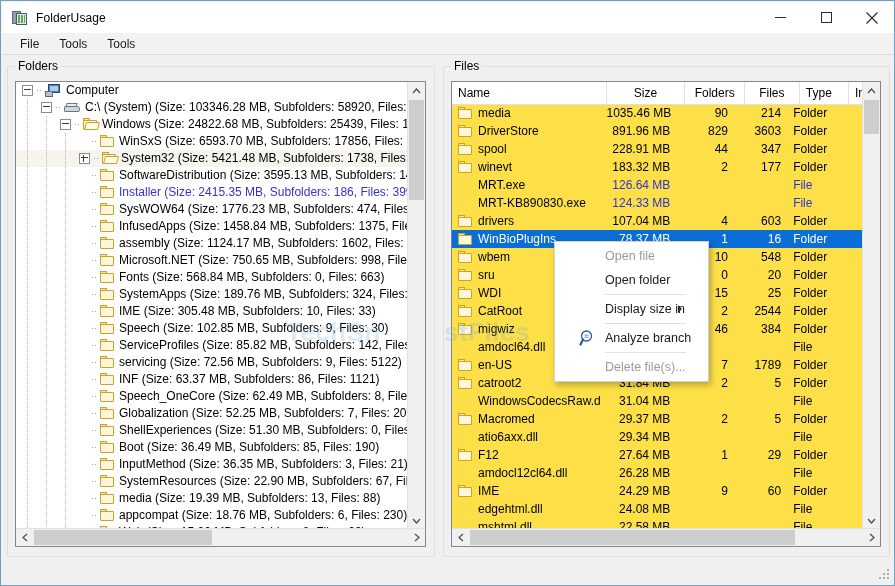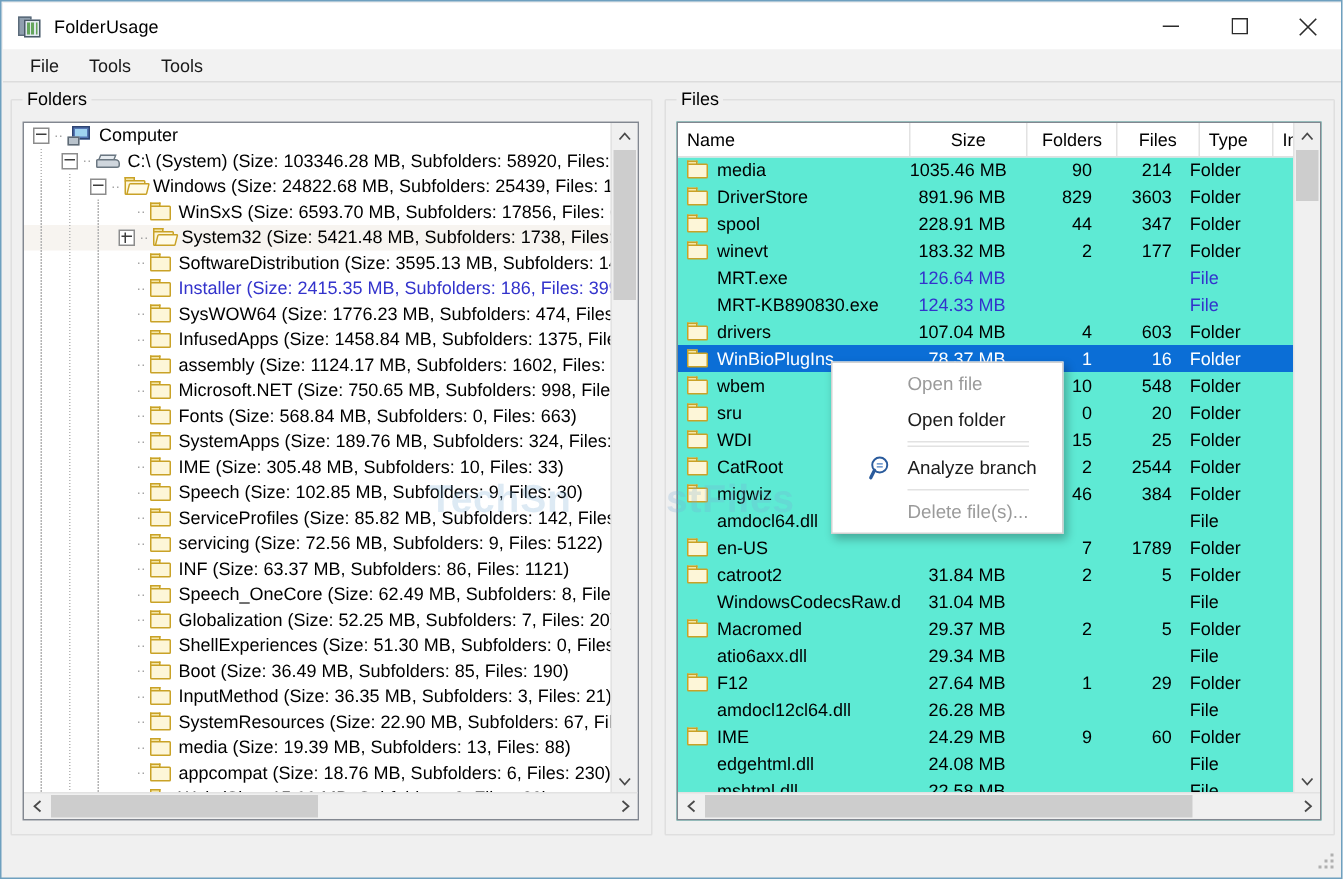--- a/index.html
+++ b/index.html
@@ -270,21 +270,21 @@
   .hthumb {
     position: absolute; top: 1px; height: 15px;
     background: #cdcdcd;
   }
 
   
   .listview {
     position: absolute;
     left: 8px; top: 22px;
     width: 430px; height: 466px;
-    background: #5eead4;
+    background: #fde047;
     border: 1px solid #828790;
     box-sizing: border-box;
     overflow: hidden;
   }
   .lv-header {
     position: absolute; left: 0; top: 0;
     height: 22px; width: 100%;
     background: #ffffff;
     border-bottom: 1px solid #e0e0e0;
     display: flex;
@@ -1074,20 +1074,24 @@
   </div>
 
   <div class="ctxmenu" id="ctxmenu">
       <div class="ctx-item disabled">
         <span>Open file</span>
       </div>
       <div class="ctx-item">
         <span>Open folder</span>
       </div>
       <div class="ctx-sep"></div>
+      <div class="ctx-item">
+        <span>Display size in</span>
+        <span class="ctx-arrow"></span>
+      </div>
       <div class="ctx-sep"></div>
       <div class="ctx-item">
         <span class="ctx-icon"><svg width="18" height="18" viewBox="0 0 18 18">
             <circle cx="7.5" cy="7" r="5" fill="#ffffff" stroke="#2a5b9c" stroke-width="1.3"></circle>
             <path d="M4 10.5 L1.5 15.5" stroke="#2a5b9c" stroke-width="2.2" stroke-linecap="round"></path>
             <path d="M5.5 6.2 h4 M5.5 8.2 h4" stroke="#4a7fc1" stroke-width="0.9"></path>
           </svg></span>
         <span>Analyze branch</span>
       </div>
       <div class="ctx-sep"></div>

